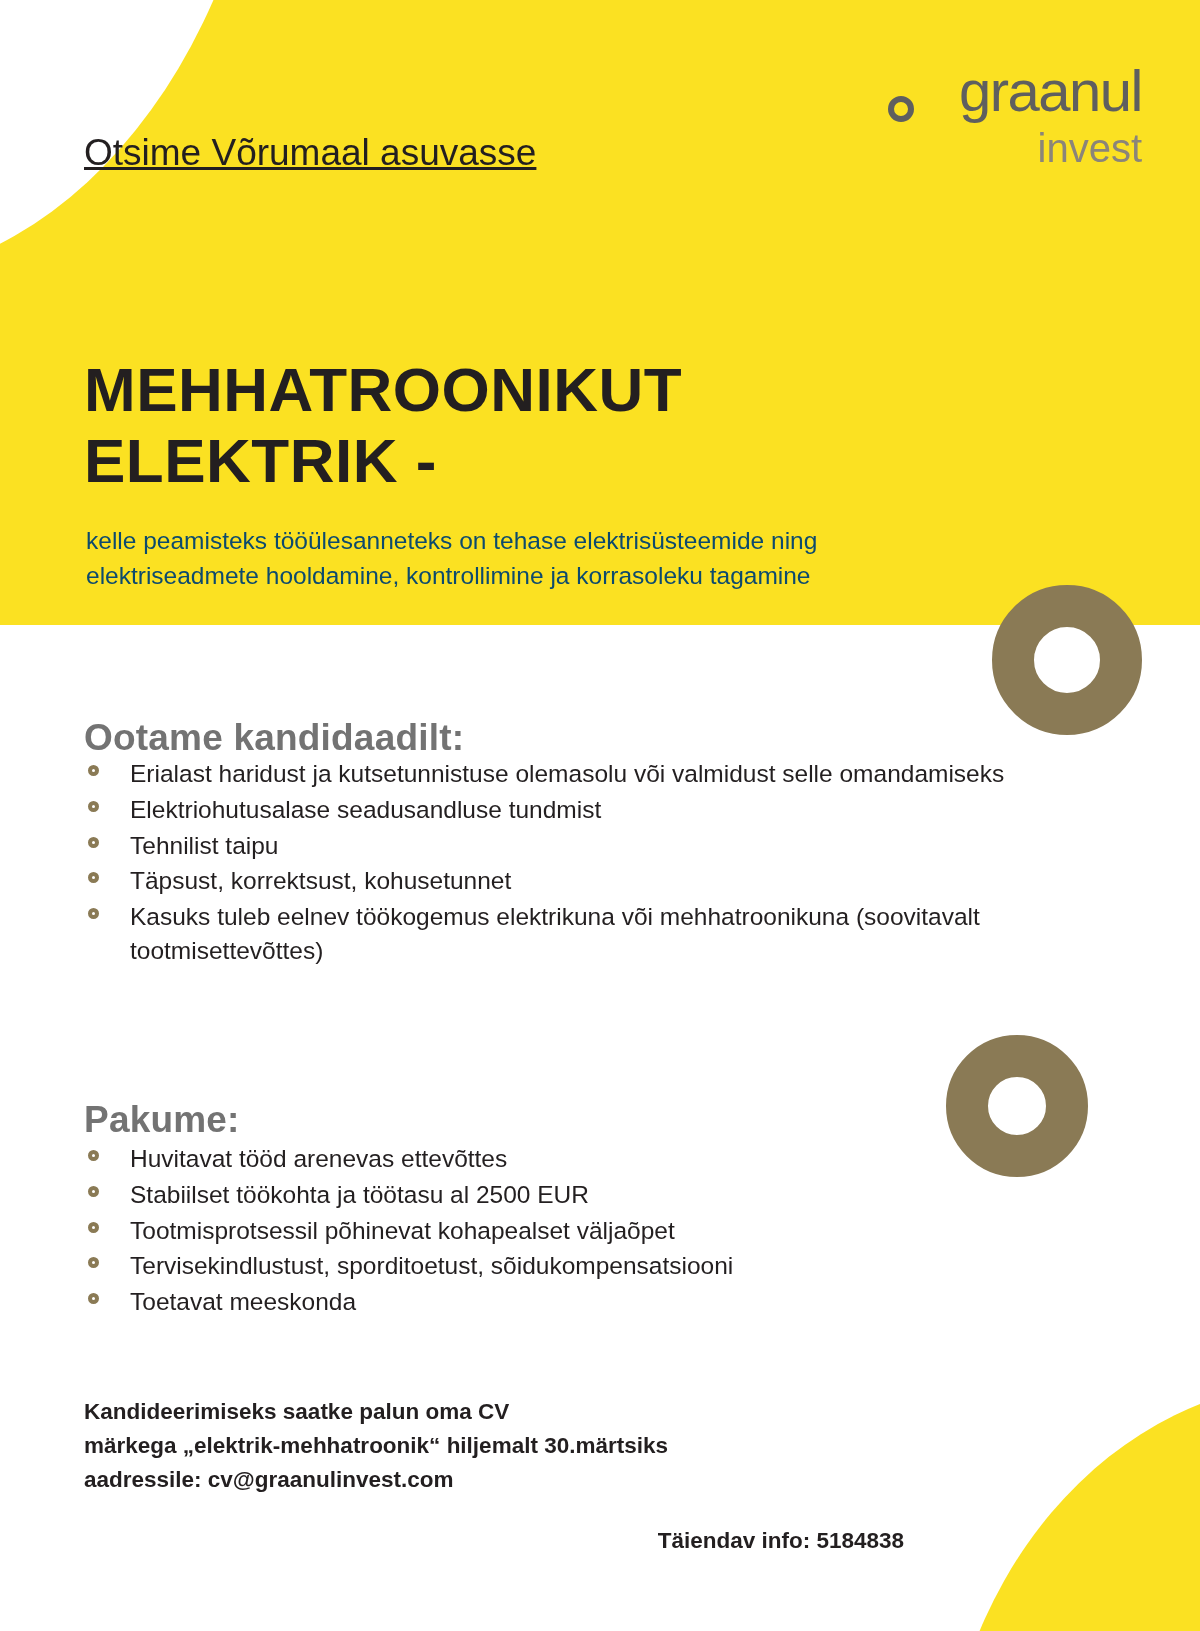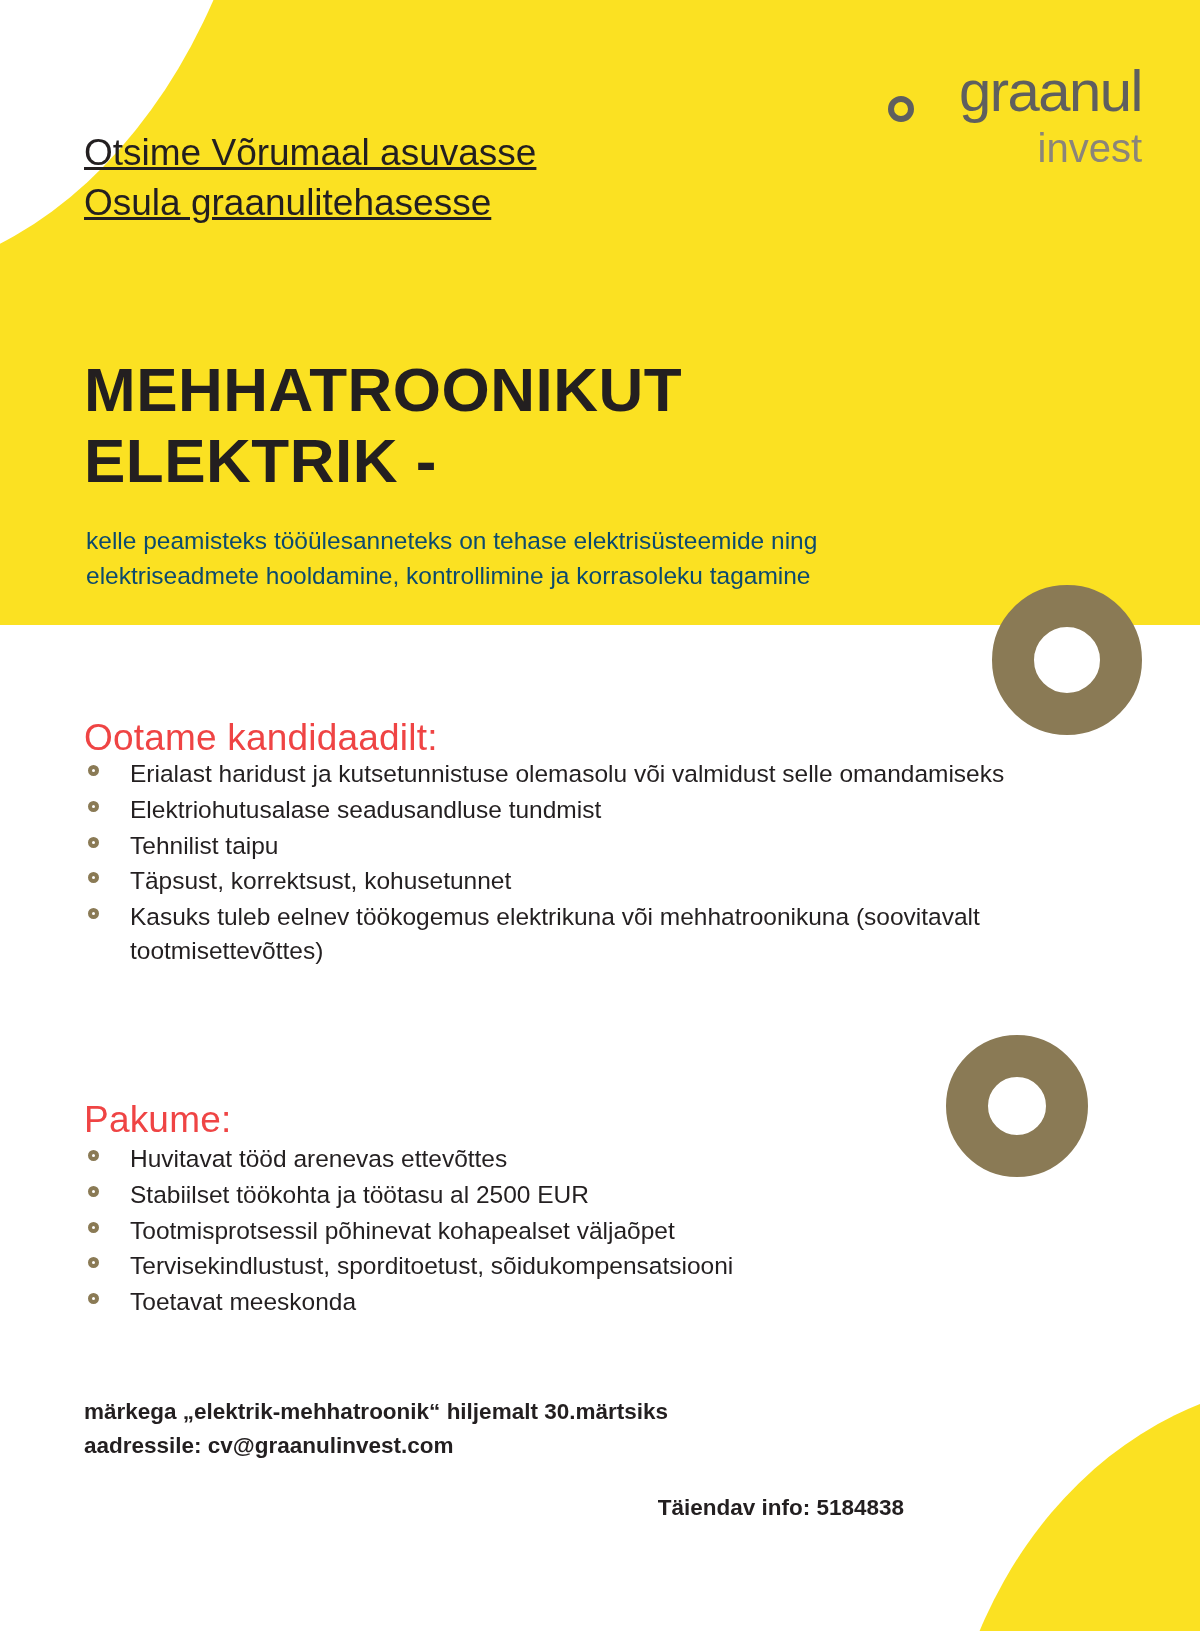--- a/index.html
+++ b/index.html
@@ -140,22 +140,22 @@
     height: 450px;
     background: #FBE122;
     border-top-left-radius: 380px 450px;
   }
 
   
   .section-head {
     position: absolute;
     left: 84px;
     font-size: 37px;
-    font-weight: normal;
-    color: #ef4444;
+    font-weight: bold;
+    color: #737373;
     letter-spacing: 0.2px;
   }
   .head-expect { top: 686px; }
   .head-offer  { top: 1068px; }
 
   ul.bullets {
     position: absolute;
     left: 84px;
     margin: 0;
     padding: 0;
@@ -209,21 +209,20 @@
   <div class="logo">
     <div class="logo-main">
       <span class="logo-word">graanul</span>
       <span class="logo-o-ring"></span>
     </div>
     <div class="logo-sub">invest</div>
   </div>
 
   <div class="kicker">
     <div>Otsime Võrumaal asuvasse</div>
-    <div>Osula graanulitehasesse</div>
   </div>
 
   <h1 class="job-title">
     <div>MEHHATROONIKUT</div>
     <div>ELEKTRIK -</div>
   </h1>
 
   <div class="job-sub">
     <div>kelle peamisteks tööülesanneteks on tehase elektrisüsteemide ning</div>
     <div>elektriseadmete hooldamine, kontrollimine ja korrasoleku tagamine</div>
@@ -276,16 +275,17 @@
     <span class="bullet-ring"></span>
     <span>Tervisekindlustust, sporditoetust, sõidukompensatsiooni</span>
   </li>
   <li>
     <span class="bullet-ring"></span>
     <span>Toetavat meeskonda</span>
   </li>
 </ul>
 
 <div class="footer">
+  <p>Kandideerimiseks saatke palun oma CV</p>
   <p>märkega „elektrik-mehhatroonik“ hiljemalt 30.märtsiks</p>
   <p>aadressile: cv@graanulinvest.com</p>
   <p class="info">Täiendav info: 5184838</p>
 </div>
 
 </body></html>

